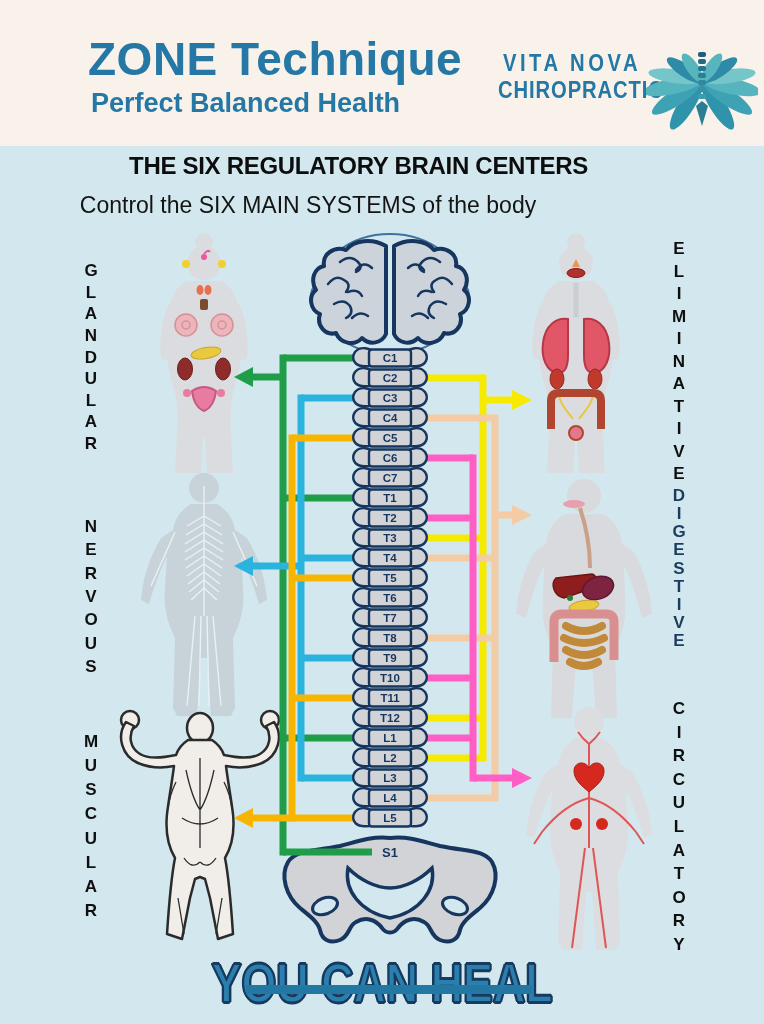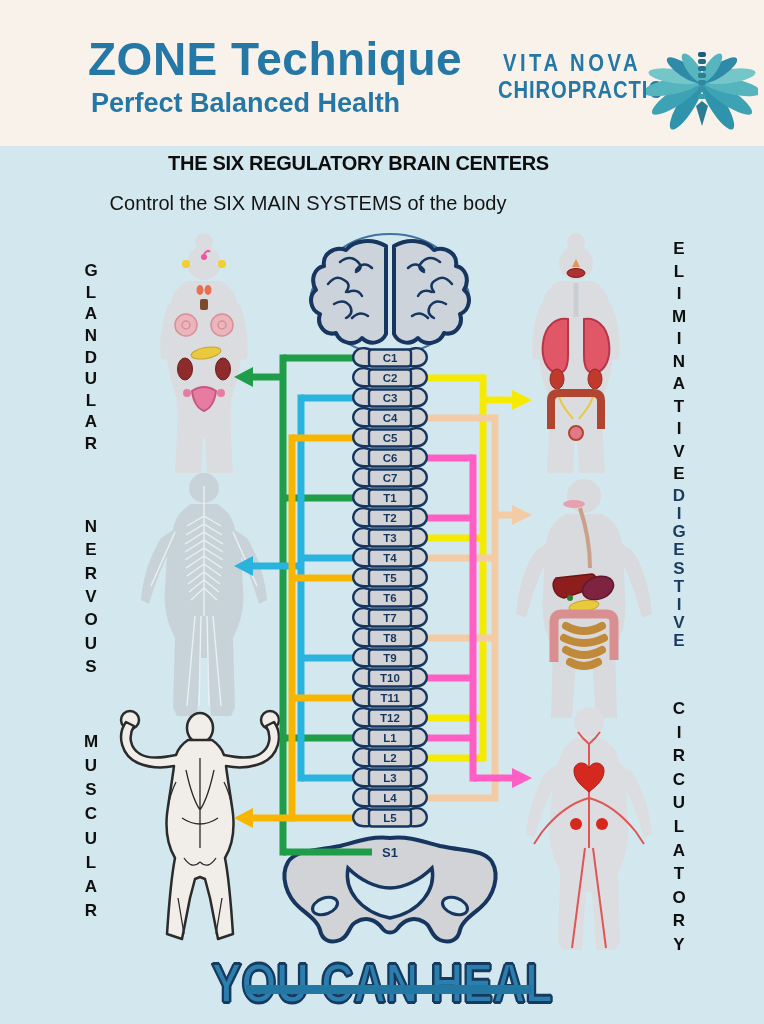--- a/index.html
+++ b/index.html
@@ -8,23 +8,23 @@
   
   .header{position:absolute;left:0;top:0;width:764px;height:146px;background:#f8f2ea;}
   .h-title{position:absolute;left:88px;top:32px;font-size:46px;font-weight:bold;color:#2577a5;letter-spacing:0.5px;}
   .h-sub{position:absolute;left:91px;top:88px;font-size:27px;font-weight:bold;color:#2577a5;}
   .logo-text{position:absolute;left:488px;top:50px;width:168px;text-align:center;color:#2478a6;
              transform:scaleX(.88);transform-origin:center;}
   .logo-l1{font-size:23px;font-weight:bold;letter-spacing:4px;}
   .logo-l2{font-size:23px;font-weight:bold;letter-spacing:1px;}
   .logo-fly{position:absolute;left:646px;top:26px;}
   
-  .m-title{position:absolute;left:0;top:152px;width:717px;text-align:center;font-size:20px;
+  .m-title{position:absolute;left:0;top:152px;width:717px;text-align:center;font-size:24px;
            font-weight:bold;color:#0d0d0d;letter-spacing:-0.3px;}
-  .m-sub{position:absolute;left:0;top:192px;width:616px;text-align:center;font-size:20px;color:#141414;}
+  .m-sub{position:absolute;left:0;top:192px;width:616px;text-align:center;font-size:23px;color:#141414;}
   
   .vlabel{position:absolute;display:flex;flex-direction:column;justify-content:space-between;
           align-items:center;width:26px;font-weight:bold;font-size:17px;line-height:1;}
   .vl-glandular{left:78px;top:262px;height:190px;}
   .vl-nervous{left:78px;top:518px;height:157px;}
   .vl-muscular{left:78px;top:733px;height:186px;}
   .vl-eliminative{left:666px;top:240px;height:242px;}
   .vl-digestive{left:666px;top:487px;height:162px;}
   .vl-circulatory{left:666px;top:700px;height:253px;}
   

